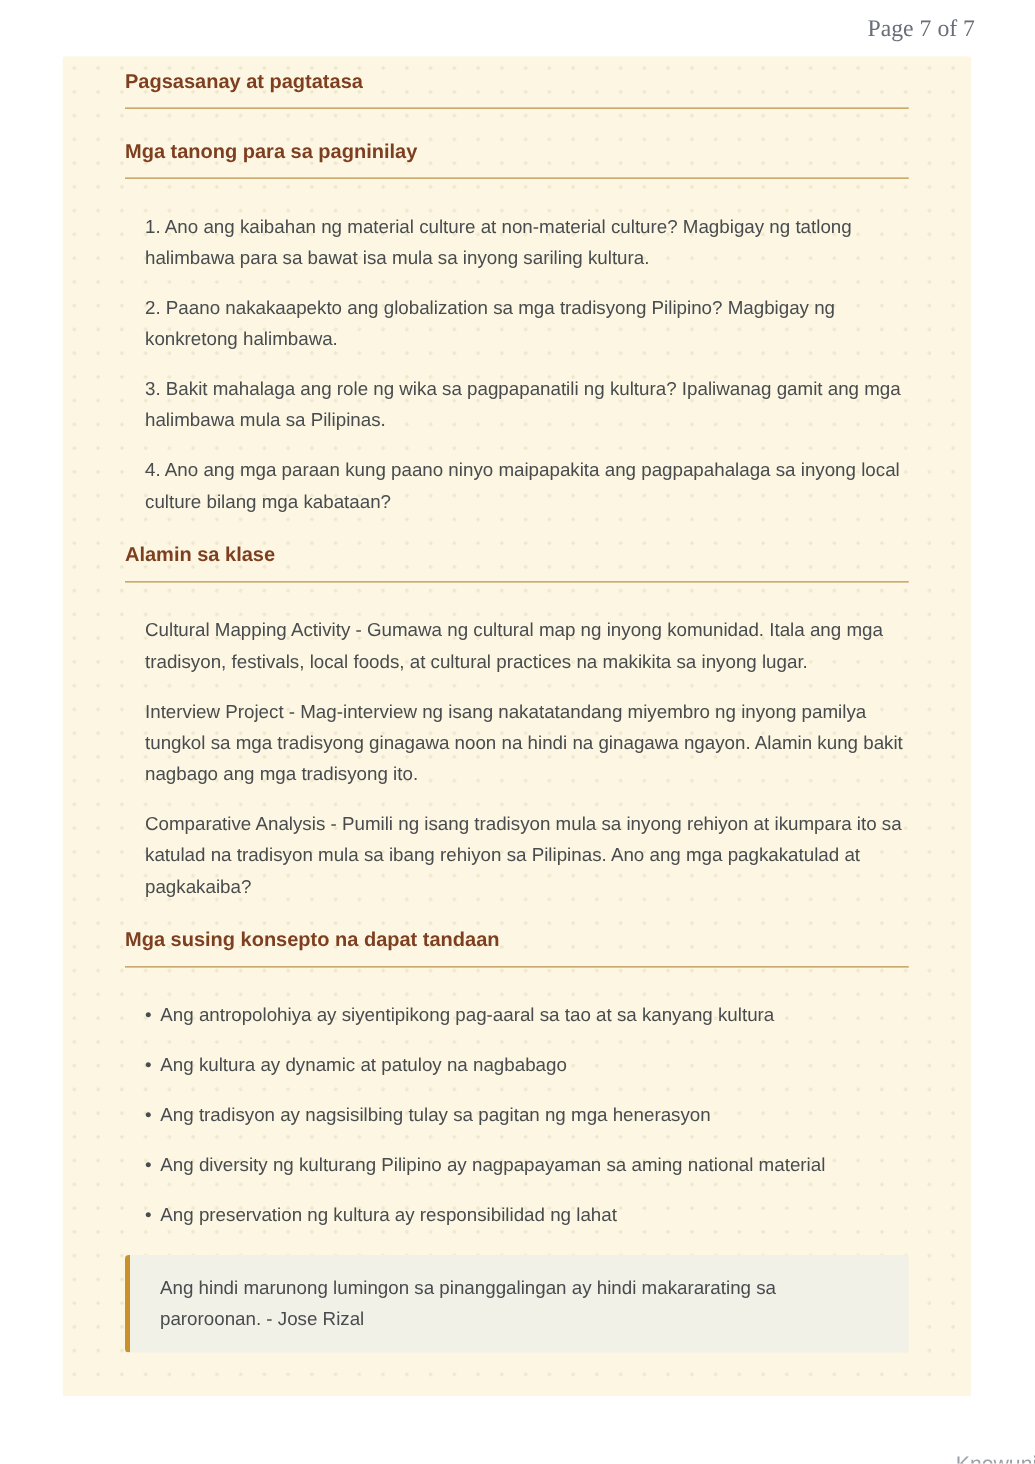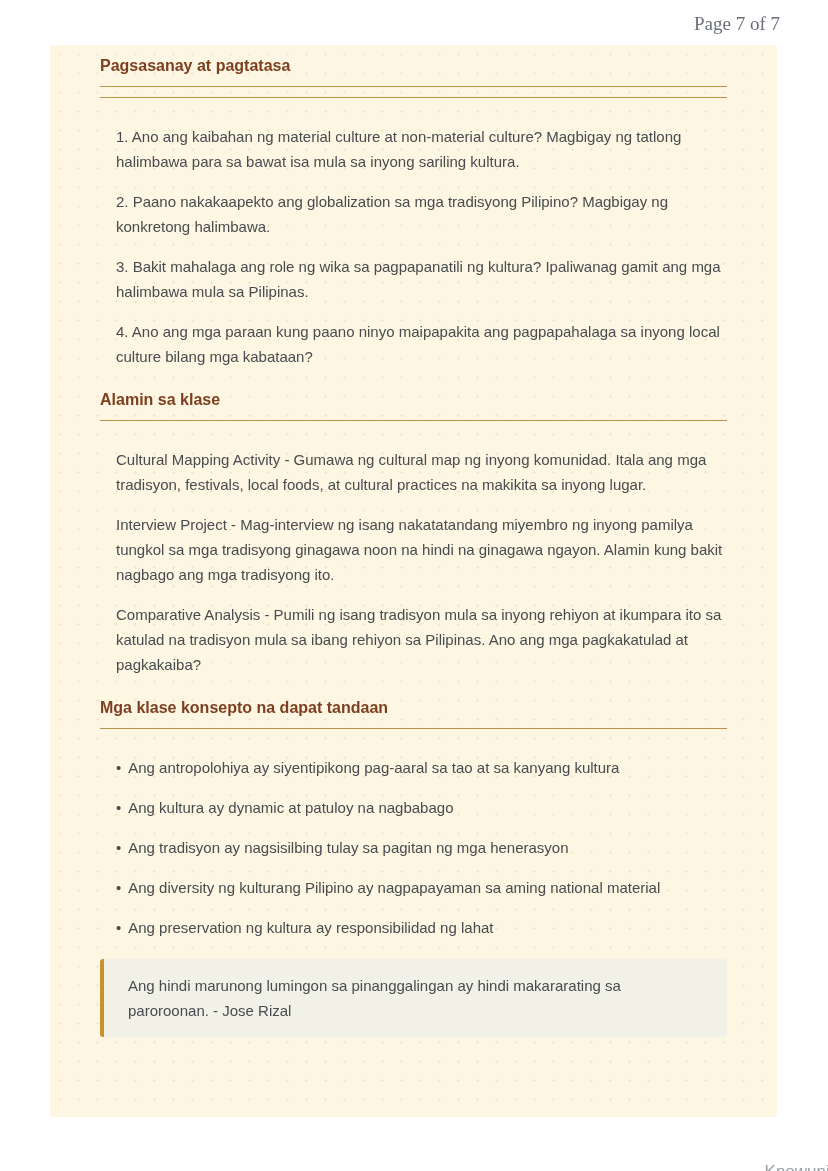--- a/index.html
+++ b/index.html
@@ -96,39 +96,40 @@
 
 <div class="page">
 
   <div class="page-indicator">Page 7 of 7</div>
 
   <div class="card">
 
     <h3 class="section-title">Pagsasanay at pagtatasa</h3>
     <hr class="rule">
 
+    <h3 class="section-title mt-after-rule">Mga tanong para sa pagninilay</h3>
     <hr class="rule">
 
     <div class="section-body">
       <p class="para">1. Ano ang kaibahan ng material culture at non-material culture? Magbigay ng tatlong halimbawa para sa bawat isa mula sa inyong sariling kultura.</p>
       <p class="para">2. Paano nakakaapekto ang globalization sa mga tradisyong Pilipino? Magbigay ng konkretong halimbawa.</p>
       <p class="para">3. Bakit mahalaga ang role ng wika sa pagpapanatili ng kultura? Ipaliwanag gamit ang mga halimbawa mula sa Pilipinas.</p>
       <p class="para">4. Ano ang mga paraan kung paano ninyo maipapakita ang pagpapahalaga sa inyong local culture bilang mga kabataan?</p>
     </div>
 
     <h3 class="section-title mt-after-block">Alamin sa klase</h3>
     <hr class="rule">
 
     <div class="section-body">
       <p class="para">Cultural Mapping Activity - Gumawa ng cultural map ng inyong komunidad. Itala ang mga tradisyon, festivals, local foods, at cultural practices na makikita sa inyong lugar.</p>
       <p class="para">Interview Project - Mag-interview ng isang nakatatandang miyembro ng inyong pamilya tungkol sa mga tradisyong ginagawa noon na hindi na ginagawa ngayon. Alamin kung bakit nagbago ang mga tradisyong ito.</p>
       <p class="para">Comparative Analysis - Pumili ng isang tradisyon mula sa inyong rehiyon at ikumpara ito sa katulad na tradisyon mula sa ibang rehiyon sa Pilipinas. Ano ang mga pagkakatulad at pagkakaiba?</p>
     </div>
 
-    <h3 class="section-title mt-after-block">Mga klase konsepto na dapat tandaan</h3>
+    <h3 class="section-title mt-after-block">Mga susing konsepto na dapat tandaan</h3>
     <hr class="rule">
 
     <div class="section-body">
       <div class="bullet-row">
         <span class="bullet-dot">•</span>
         <span>Ang antropolohiya ay siyentipikong pag-aaral sa tao at sa kanyang kultura</span>
       </div>
       <div class="bullet-row">
         <span class="bullet-dot">•</span>
         <span>Ang kultura ay dynamic at patuloy na nagbabago</span>

